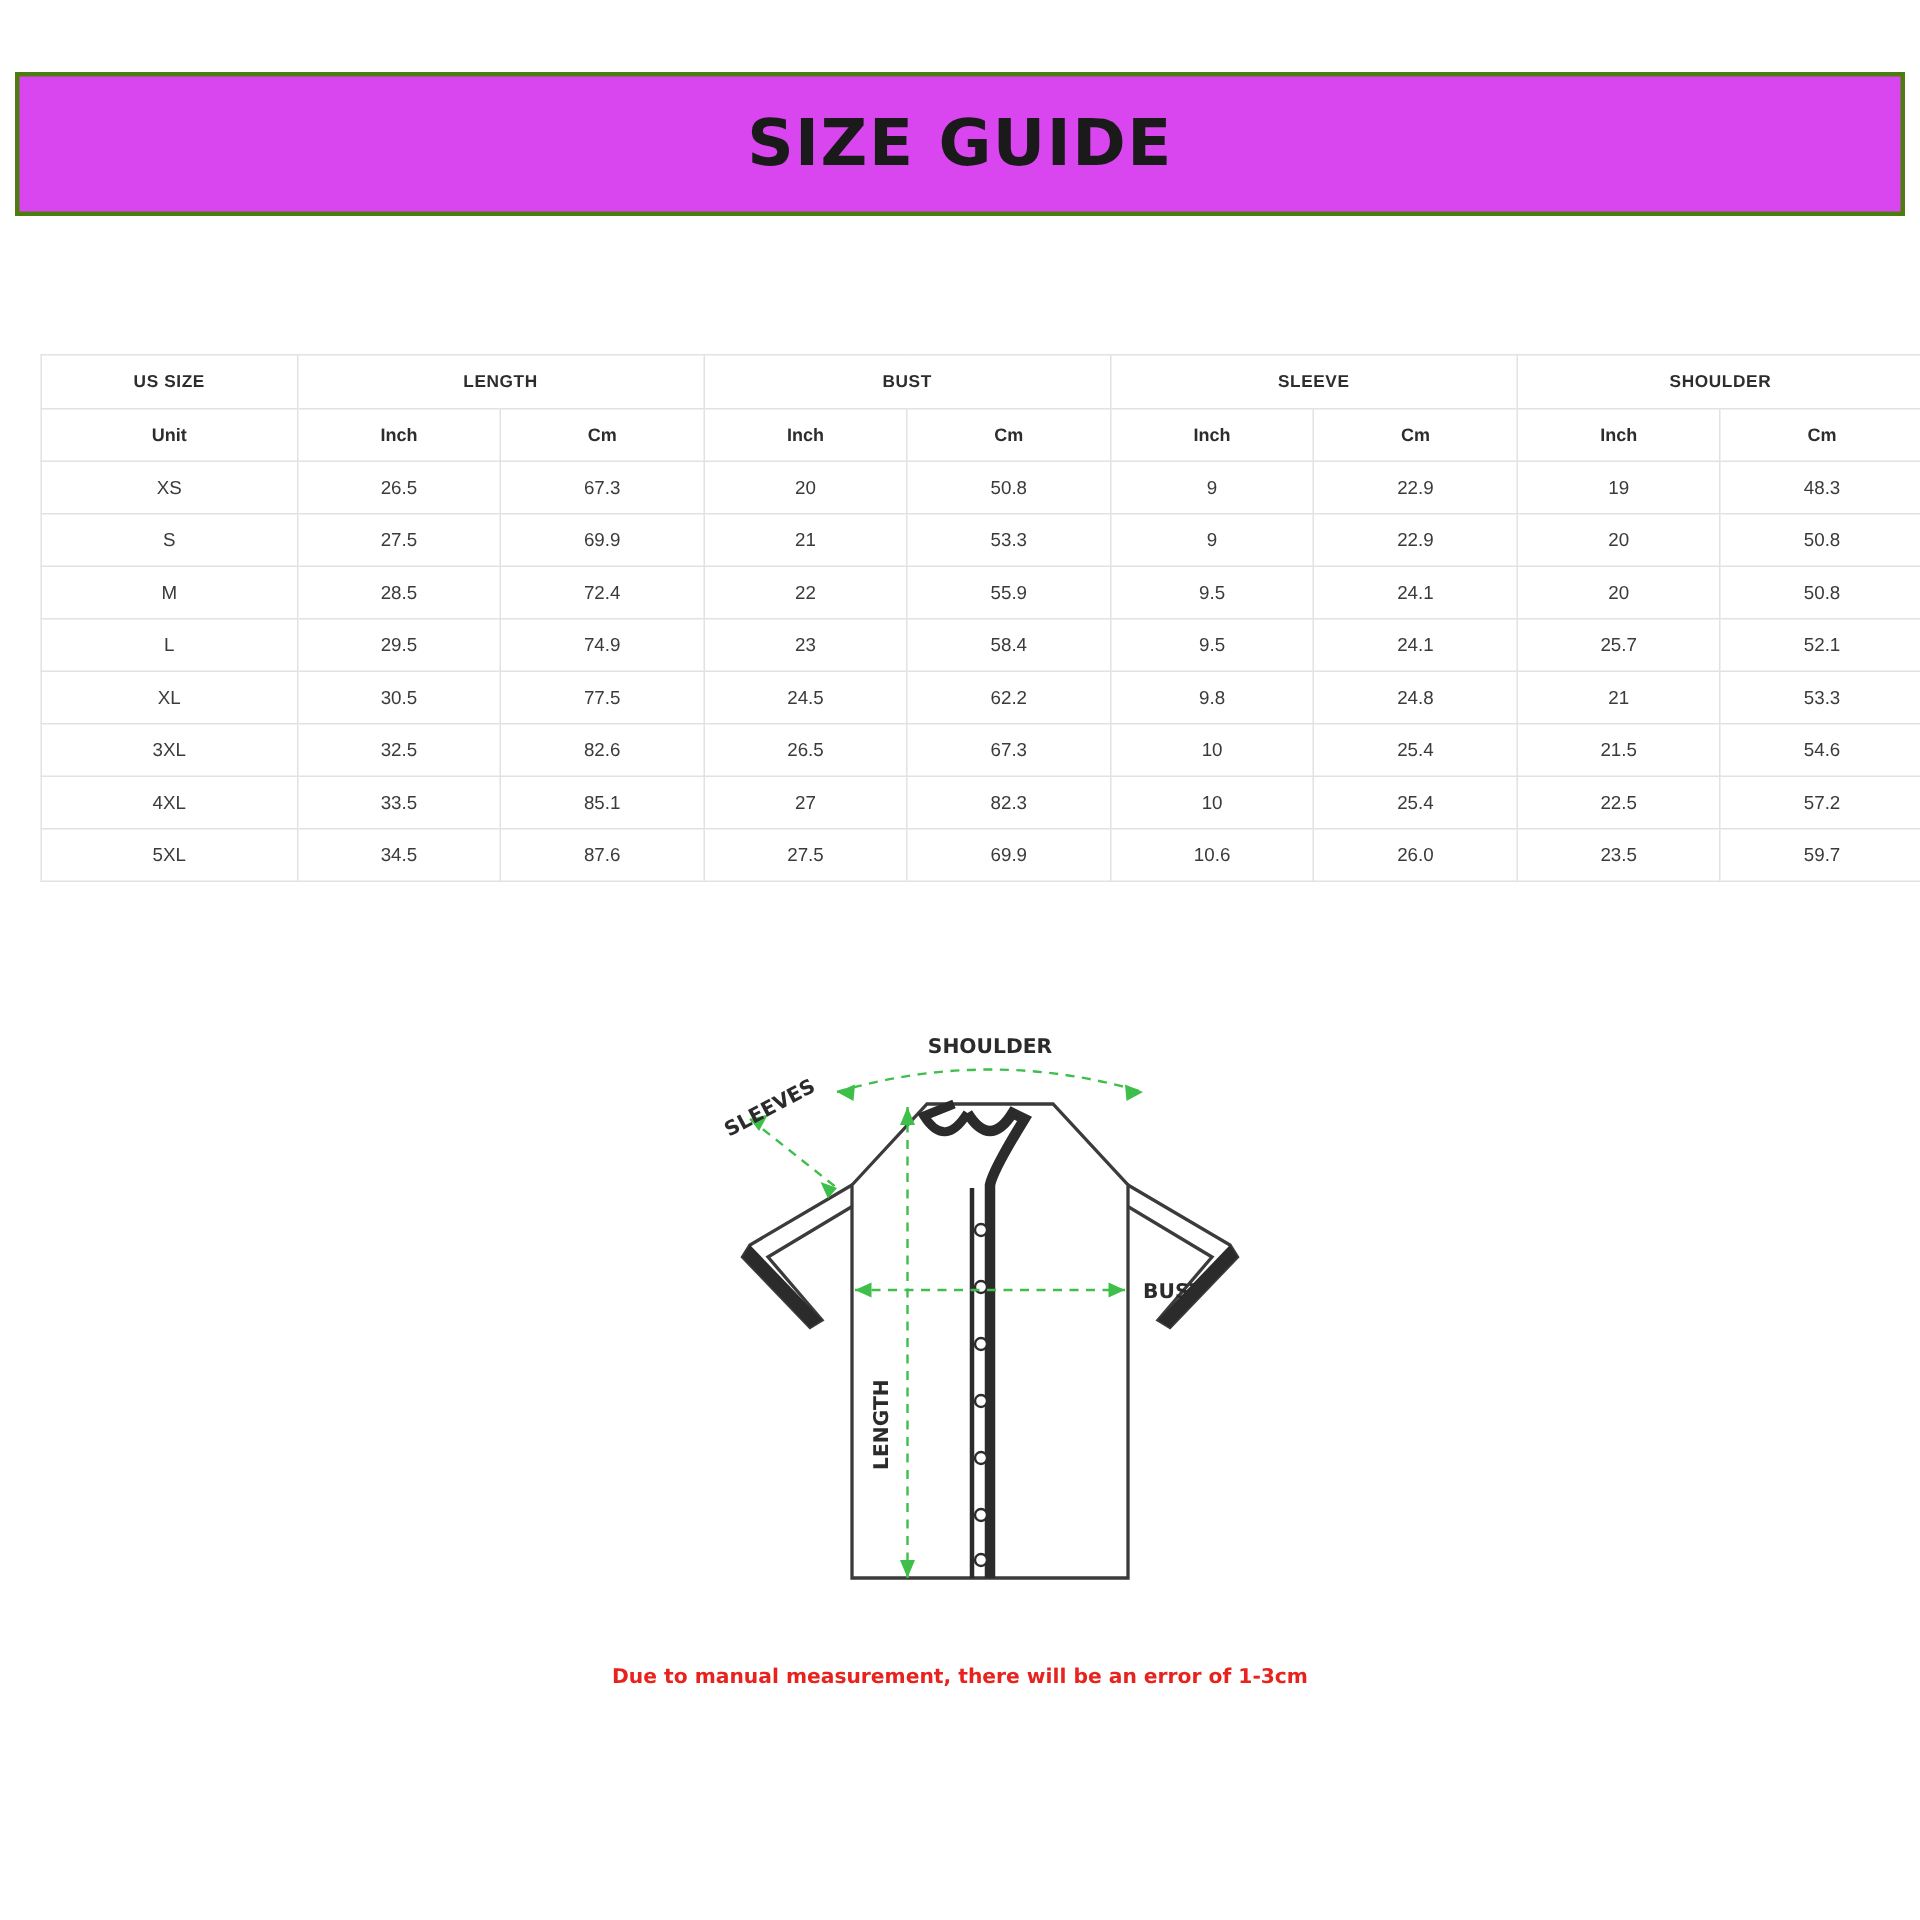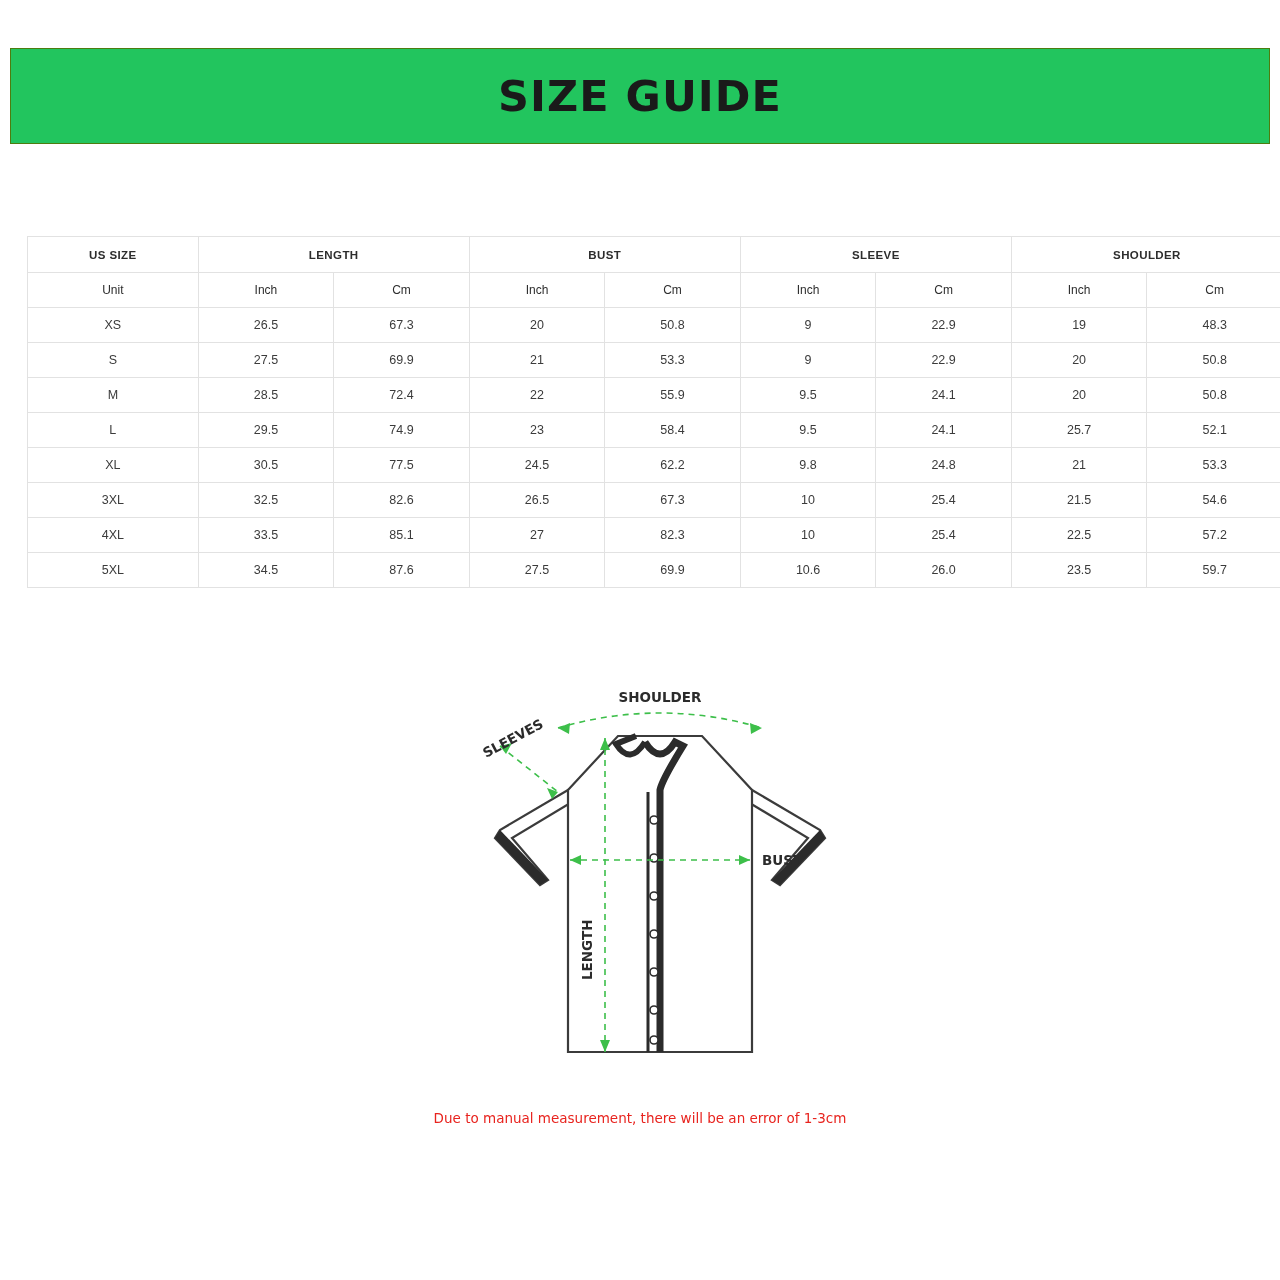--- a/index.html
+++ b/index.html
@@ -16,22 +16,22 @@
     overflow: hidden;
   }
 
   
   .header-banner {
     position: absolute;
     left: 10px;
     top: 48px;
     width: 1260px;
     height: 96px;
-    background: #22c55e;
-    border: 1px solid #4d7c0f;
+    background: #d946ef;
+    border: 3px solid #4d7c0f;
     box-sizing: border-box;
     display: flex;
     align-items: center;
     justify-content: center;
   }
   .header-title {
     font-size: 43px;
     font-weight: bold;
     letter-spacing: 1px;
     color: #1a1a1a;
@@ -62,21 +62,21 @@
     font-weight: normal;
   }
   table.size-table thead th {
     font-weight: bold;
     font-size: 11.5px;
     letter-spacing: 0.4px;
     color: #2d2d2d;
     height: 35px;
   }
   table.size-table tr.unit-row td {
-    font-weight: normal;
+    font-weight: bold;
     font-size: 12px;
     color: #2d2d2d;
   }
   .col-size { width: 13.6%; }
   .col-sub  { width: 10.8%; }
 
   
   .illustration {
     position: absolute;
     left: 440px;
@@ -85,21 +85,21 @@
     height: 400px;
   }
   .note {
     position: absolute;
     left: 0;
     top: 1110px;
     width: 1280px;
     text-align: center;
     color: #e8231e;
     font-size: 13.5px;
-    font-weight: normal;
+    font-weight: bold;
     font-family: "DejaVu Sans", sans-serif;
   }
 </style>
 </head>
 <body>
 
 <div class="header-banner">
   <div class="header-title">SIZE GUIDE</div>
 </div>
 

